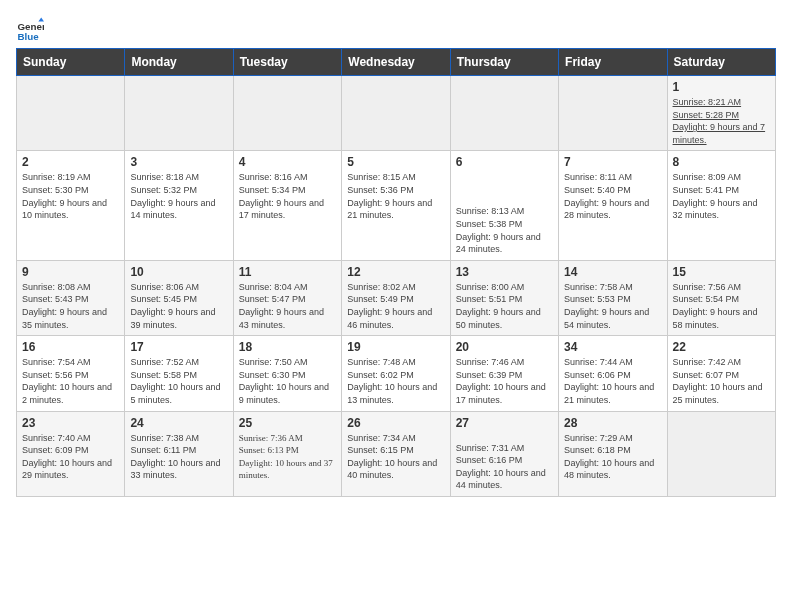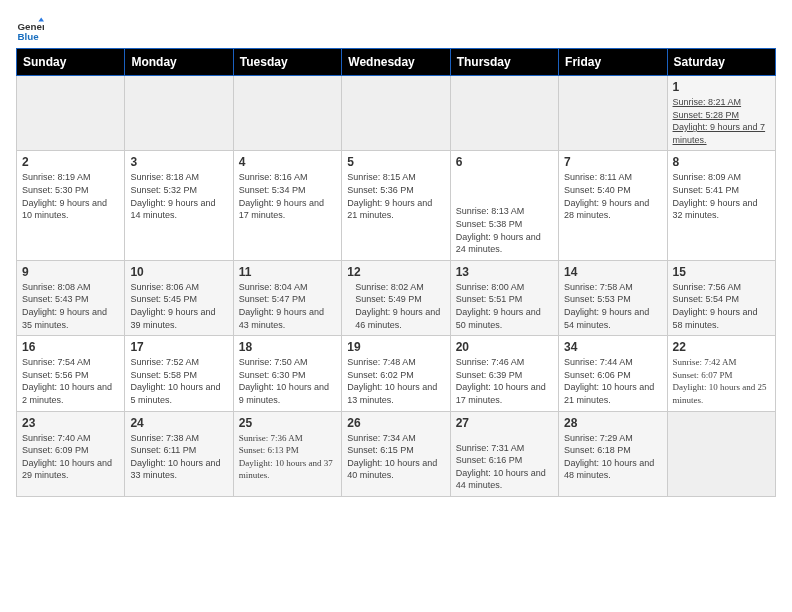--- a/index.html
+++ b/index.html
@@ -37,21 +37,21 @@
       font-size: 14px;
       color: #555;
       margin-top: 2px;
     }
     .calendar {
       width: 100%;
       border-collapse: collapse;
       border: 1px solid #ccc;
     }
     .calendar th {
-      background-color: #000000;
+      background-color: #404040;
       color: #fff;
       font-size: 12px;
       font-weight: bold;
       padding: 6px 6px;
       text-align: left;
       border: 1px solid #1a60c0;
     }
     .calendar td {
       vertical-align: top;
       border: 1px solid #ccc;
@@ -189,21 +189,21 @@
 Daylight: 9 hours and 39 minutes.</div>
         </td>
         <td>
           <div class="day-number">11</div>
           <div class="day-info" style="white-space: pre-line;">Sunrise: 8:04 AM
 Sunset: 5:47 PM
 Daylight: 9 hours and 43 minutes.</div>
         </td>
         <td>
           <div class="day-number">12</div>
-          <div class="day-info" style="white-space: pre-line; margin-left: 8px;">Sunrise: 8:02 AM
+          <div class="day-info" style="white-space: pre-line;">Sunrise: 8:02 AM
 Sunset: 5:49 PM
 Daylight: 9 hours and 46 minutes.</div>
         </td>
         <td>
           <div class="day-number">13</div>
           <div class="day-info" style="white-space: pre-line;">Sunrise: 8:00 AM
 Sunset: 5:51 PM
 Daylight: 9 hours and 50 minutes.</div>
         </td>
         <td>
@@ -251,21 +251,21 @@
 Daylight: 10 hours and 17 minutes.</div>
         </td>
         <td>
           <div class="day-number">34</div>
           <div class="day-info" style="white-space: pre-line;">Sunrise: 7:44 AM
 Sunset: 6:06 PM
 Daylight: 10 hours and 21 minutes.</div>
         </td>
         <td>
           <div class="day-number">22</div>
-          <div class="day-info" style="white-space: pre-line; font-family: Liberation Serif, serif;">Sunrise: 7:42 AM
+          <div class="day-info" style="white-space: pre-line;">Sunrise: 7:42 AM
 Sunset: 6:07 PM
 Daylight: 10 hours and 25 minutes.</div>
         </td>
       </tr>
       <tr class="row-bg-alt">
         <td>
           <div class="day-number">23</div>
           <div class="day-info" style="white-space: pre-line;">Sunrise: 7:40 AM
 Sunset: 6:09 PM
 Daylight: 10 hours and 29 minutes.</div>

